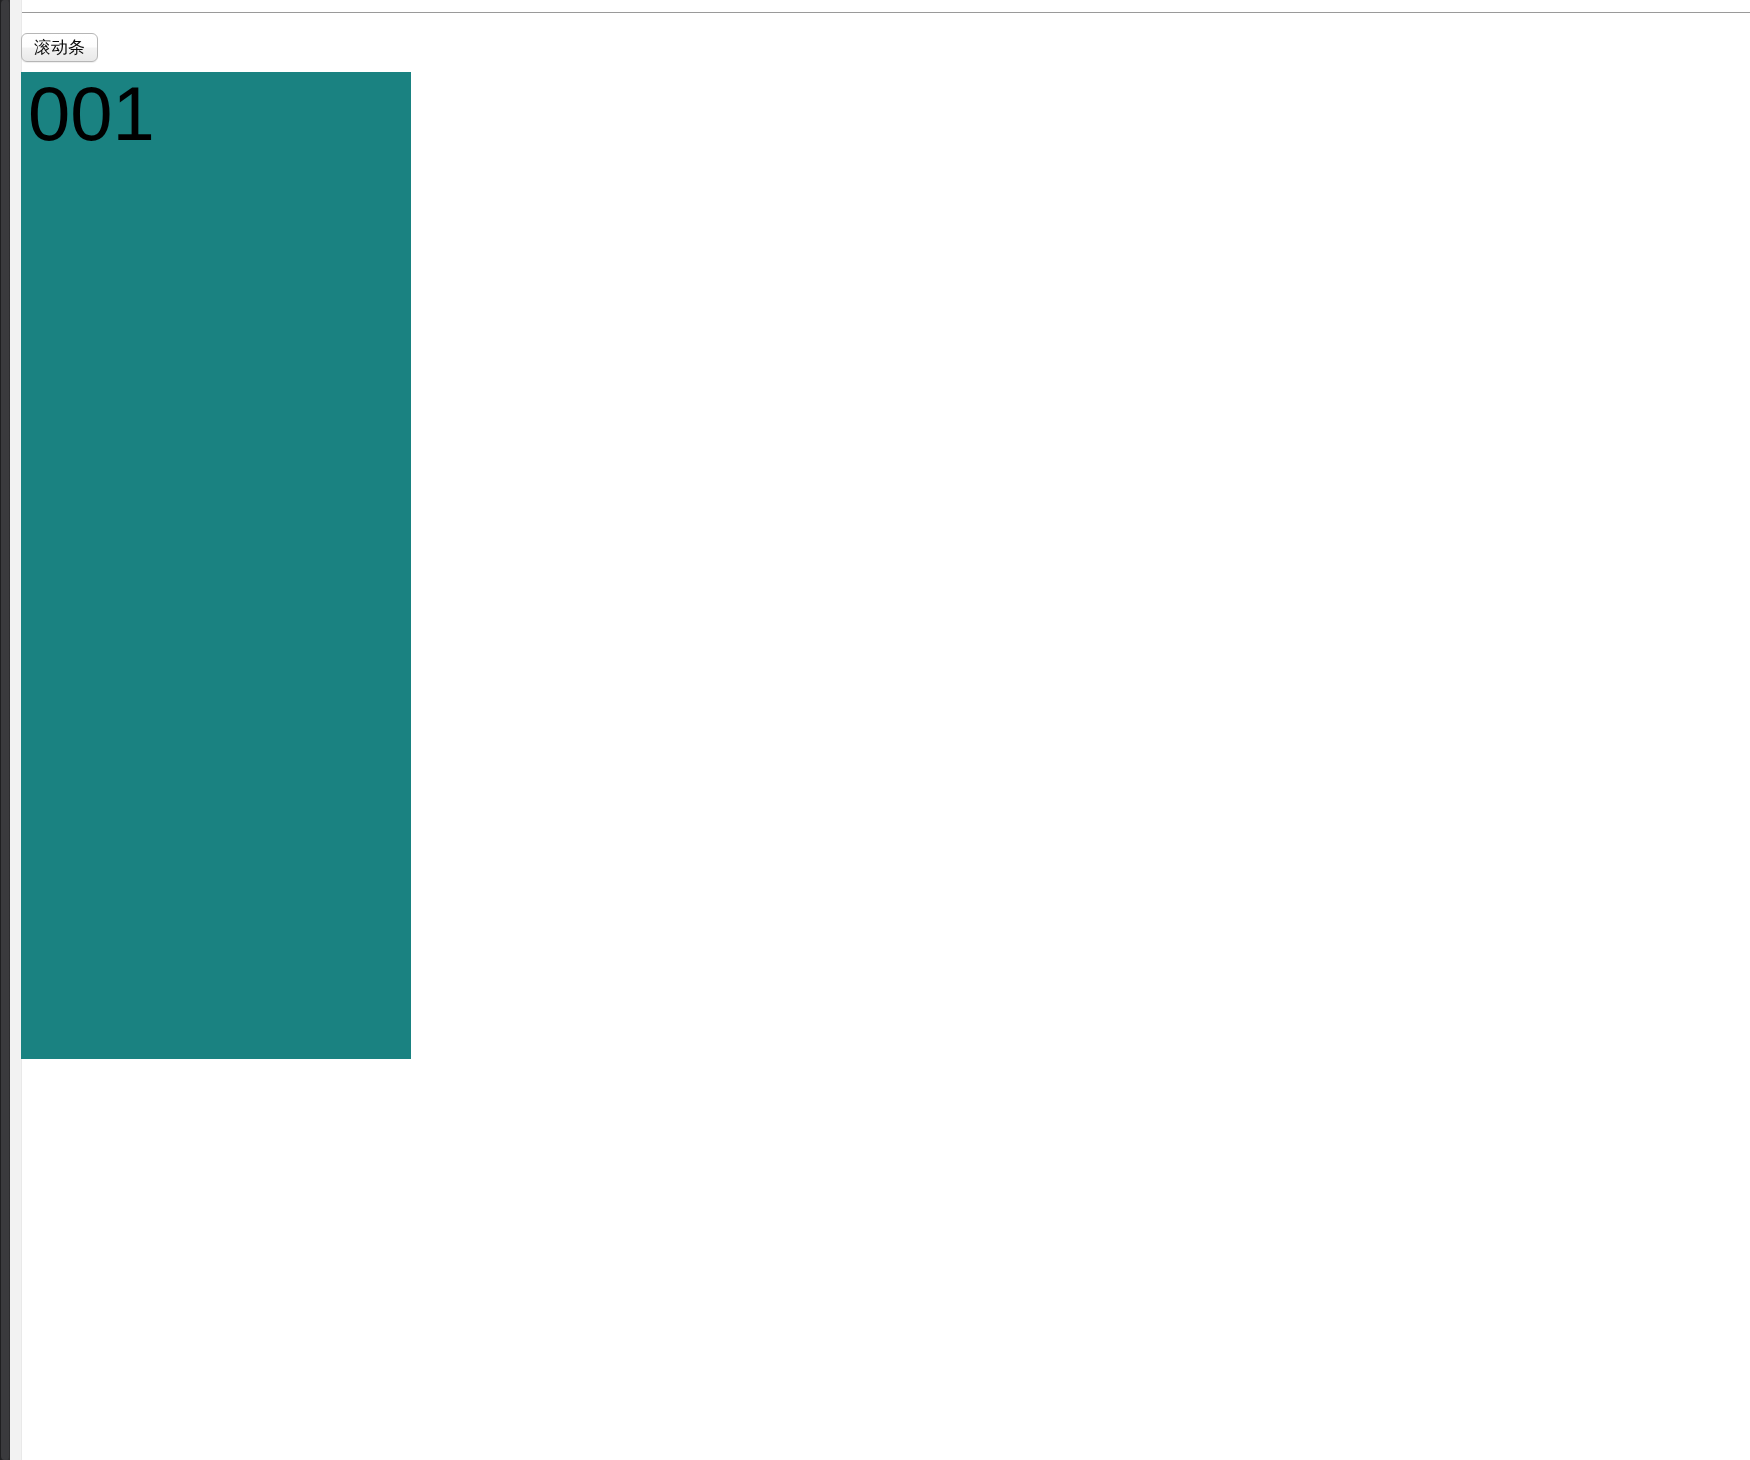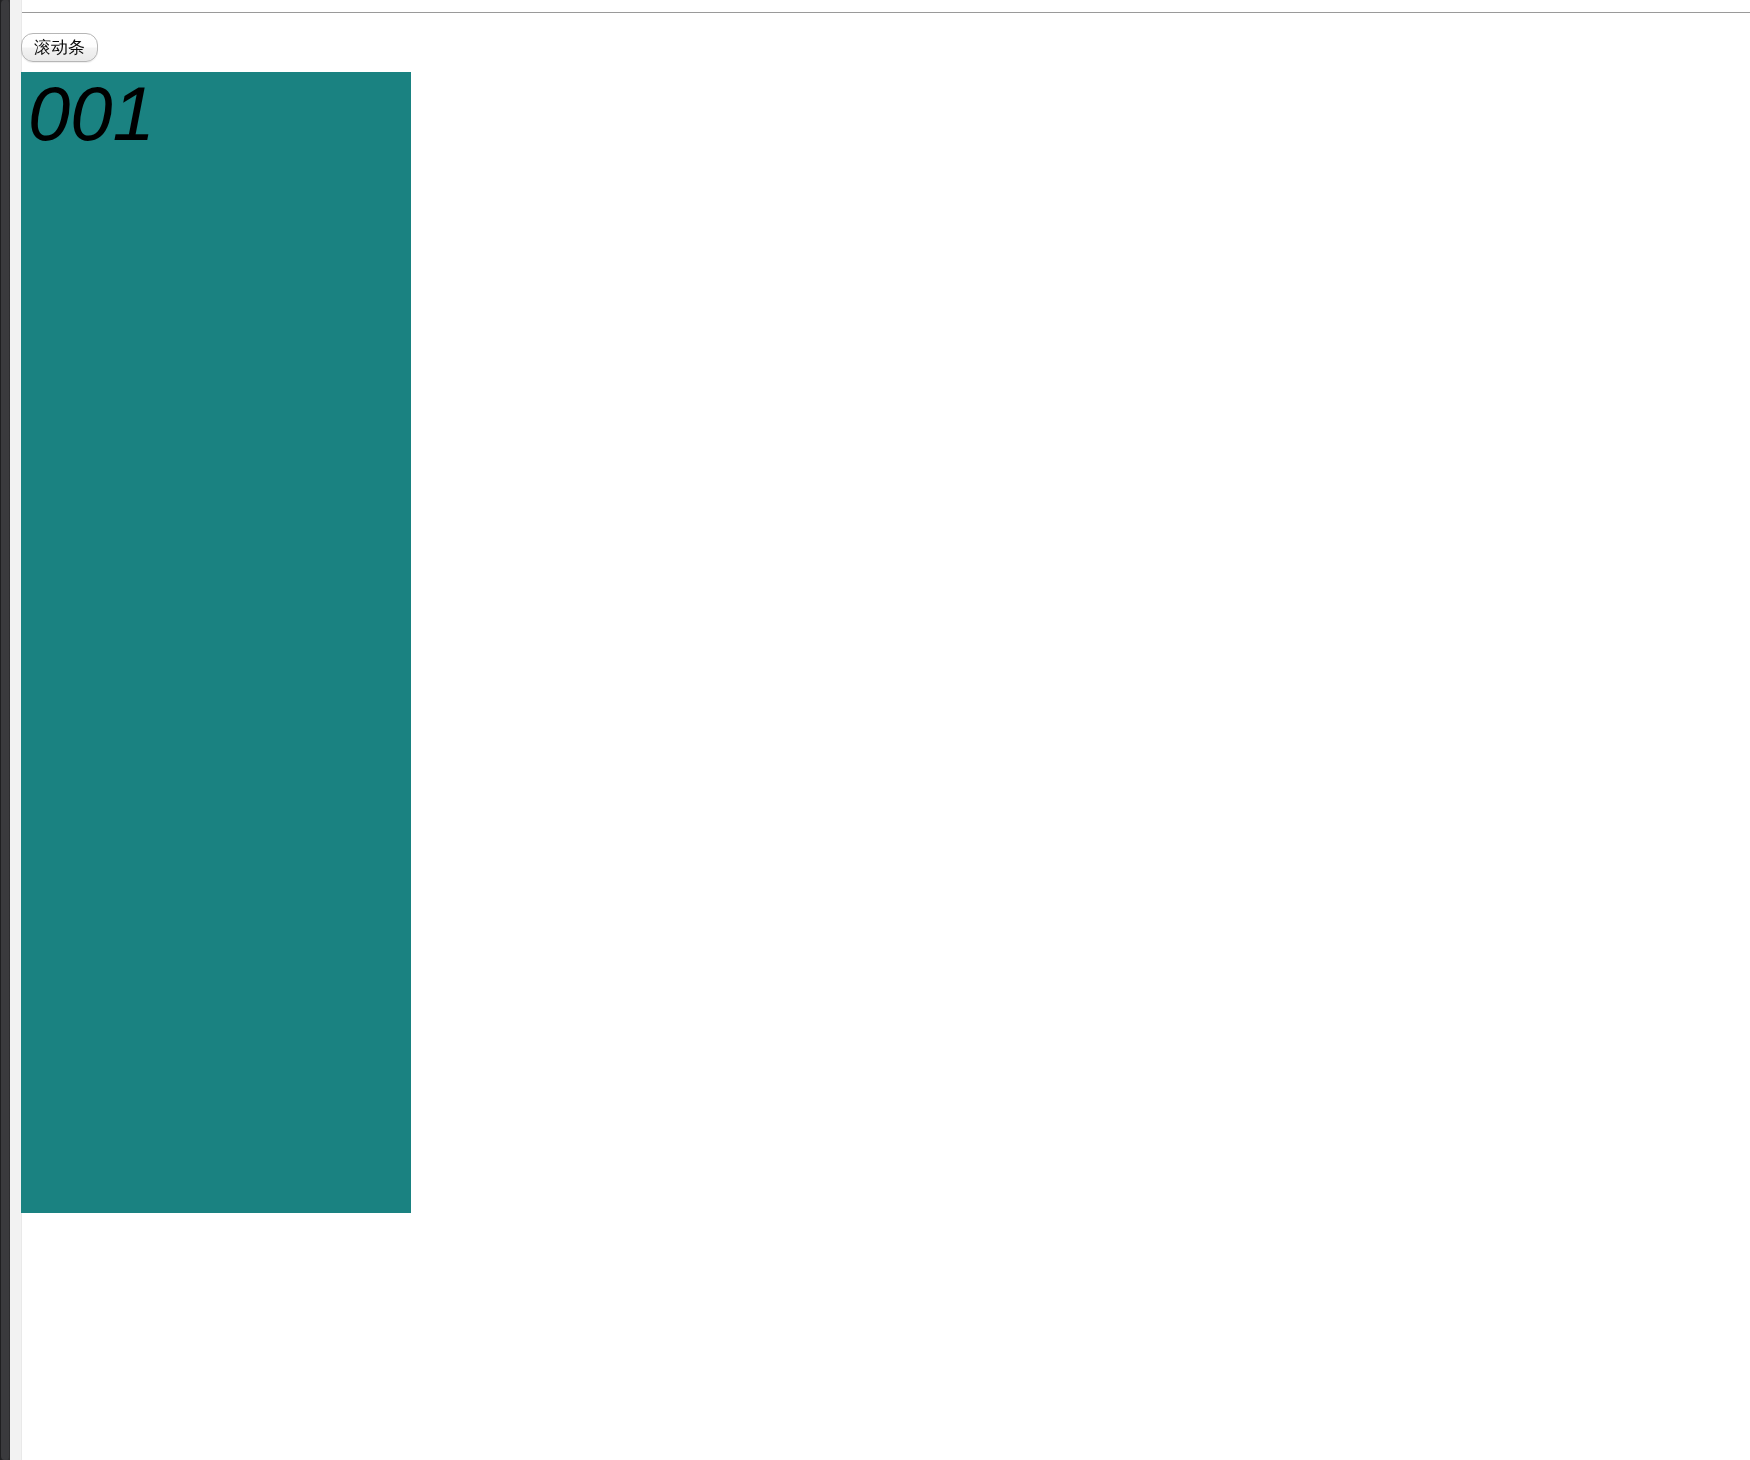--- a/index.html
+++ b/index.html
@@ -85,21 +85,21 @@
     justify-content: center;
     min-width: 62px;
     height: 29px;
     padding: 0 12px;
     box-sizing: border-box;
     font-size: 17px;
     line-height: 1;
     color: #0b0b0b;
     background: linear-gradient(to bottom, #ffffff 0%, #fdfdfd 48%, #f3f3f3 52%, #e9e9e9 100%);
     border: 1px solid #b6b6b6;
-    border-radius: 12px;
+    border-radius: 6px;
     box-shadow: 0 1px 1px rgba(0,0,0,0.07);
     cursor: pointer;
     font-family: "DejaVu Sans", "Liberation Sans", sans-serif;
   }
 
   
   .panel-stack {
     position: absolute;
     left: 0;
     top: 72px;
@@ -137,21 +137,21 @@
   <div class="scroll-gutter"></div>
 
   <div class="content">
 
     <div class="toolbar">
       <button class="btn">滚动条</button>
     </div>
 
     <div class="panel-stack">
 
-      <div class="panel" id="panel-0" style="background: rgb(26, 130, 129); height: 1141px; font-style: italic;">
+      <div class="panel" id="panel-0" style="background: rgb(26, 130, 129); height: 987px;">
         <span class="panel-label" style="color: rgb(0, 0, 0);">001</span>
       </div>
 
 
     </div>
 
   </div>
 </div>
 
 </body></html>

